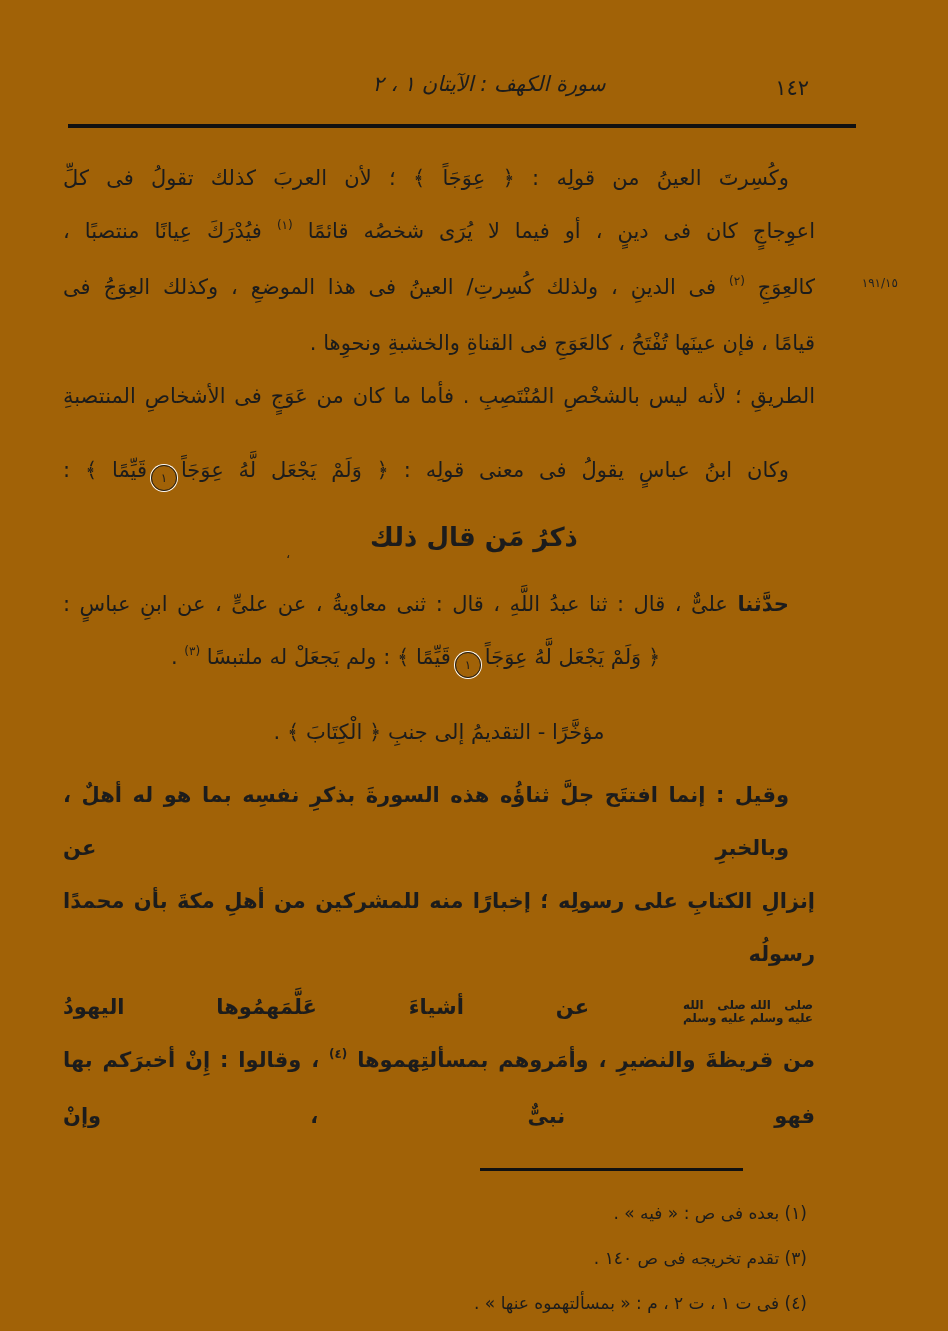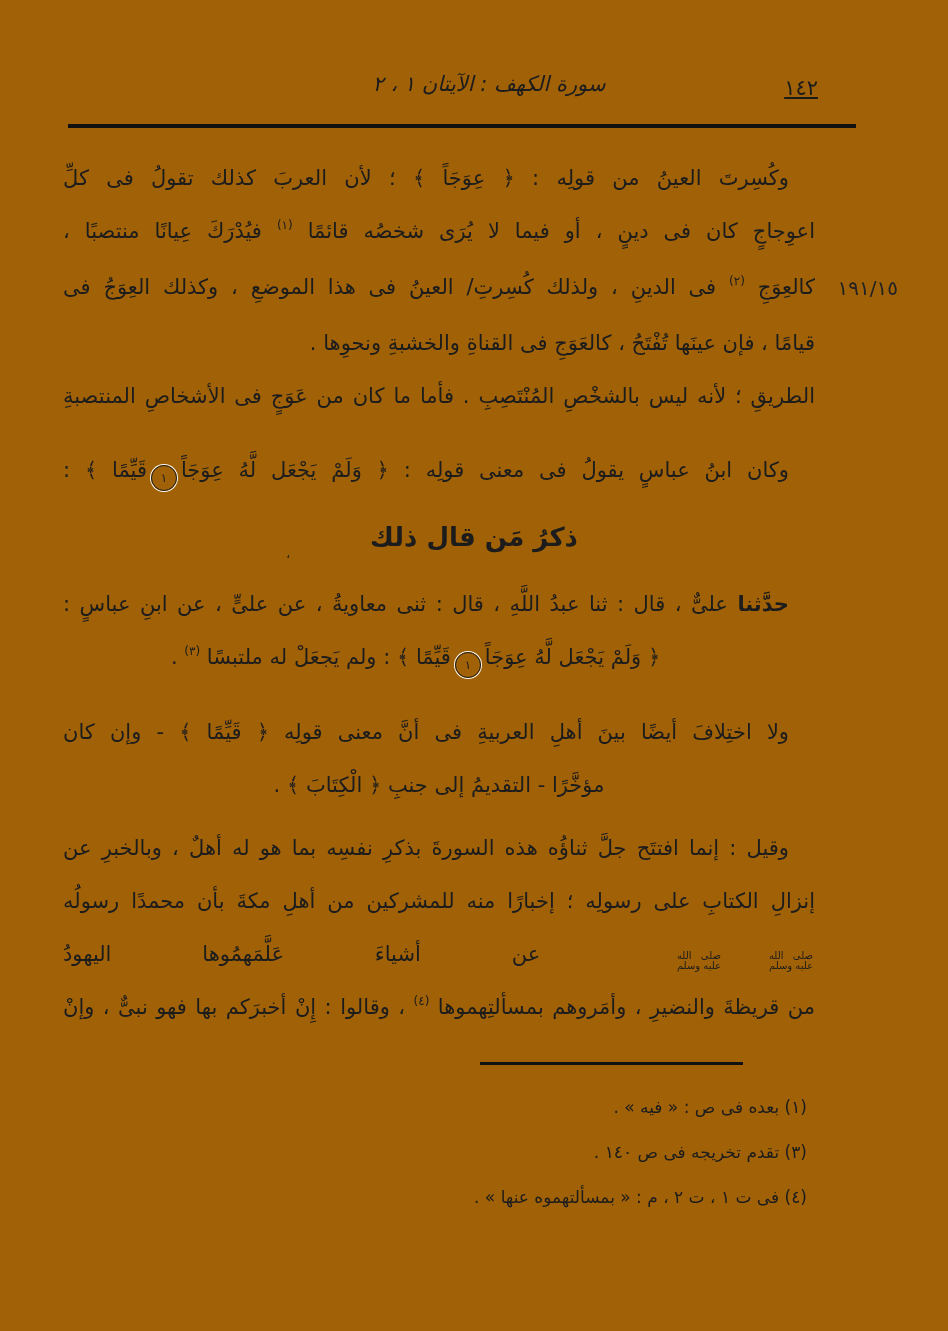--- a/index.html
+++ b/index.html
@@ -16,32 +16,31 @@
     direction:rtl;
   }
   
   .hdr-title{
     position:absolute;top:72px;left:0;right:0;
     text-align:center;padding-left:30px;
     font-size:21px;letter-spacing:0;
     font-style:italic;
   }
   .hdr-num{
-    position:absolute;top:76px;right:130px;
+    position:absolute;top:76px;right:139px;
     font-size:21px;
-    text-decoration:underline;
   }
   .hdr-rule{
     position:absolute;top:124px;left:68px;width:788px;height:4px;
     background:#111;
   }
   
   .margin-note{
     position:absolute;top:276px;right:50px;
-    font-size:20px;direction:ltr;
+    font-size:12px;direction:ltr;
     color:#222;
   }
   
   .body{
     position:absolute;top:152px;left:0;right:0;
     padding:0 133px 0 63px;
     direction:rtl;
     font-size:21px;
   }
   .line{
@@ -50,39 +49,39 @@
   }
   .line.justify{text-align:justify;text-align-last:justify;}
   .line.indent{padding-right:26px;}
   .line.center{text-align:center;text-align-last:center;}
   .line.center-shift-right{text-align:center;text-align-last:center;padding-left:0;padding-right:68px;}
   .line.left-block{text-align:left;text-align-last:left;padding-left:108px;}
   .para{margin:0;}
   .p2{margin-top:21px;}
   .p3{margin-top:14px;}
   .p4{margin-top:19px;}
-  .p5{margin-top:10px;}
+  .p5{margin-top:10px;font-weight:bold;}
   .bold{font-weight:bold;}
   .quran{font-weight:500;}
   .fnref{
     font-size:12px;position:relative;top:-9px;letter-spacing:-1px;
   }
   .aya{
     display:inline-flex;align-items:center;justify-content:center;
     width:24px;height:24px;border:1.6px solid #1c1c1c;border-radius:50%;
     box-shadow:0 0 0 1px #fcfbf8,0 0 0 1.8px #1c1c1c00;
     vertical-align:-5px;margin:0 4px;
   }
   .aya-num{font-size:12px;line-height:1;}
   .salawat{
     display:inline-block;vertical-align:-8px;
     text-align:center;line-height:1.05;
     margin:0 2px;
   }
-  .salawat span{display:block;font-size:10px;white-space:nowrap;margin-left:44px;}
+  .salawat span{display:block;font-size:12px;white-space:nowrap;}
   
   .heading{
     margin-top:14px;
     line-height:53px;
     text-align:center;padding-left:70px;
     font-size:26px;font-weight:bold;
     position:relative;
   }
   .heading .stray{
     position:absolute;left:223px;top:16px;
@@ -134,21 +133,20 @@
     <div class="heading"><span>ذكرُ مَن قال ذلك</span><span class="stray">،</span></div>
 
     <div class="para p3">
       <div class="line justify indent"><span class="bold">حدَّثنا</span><span> علىٌّ ، قال : ثنا عبدُ اللَّهِ ، قال : ثنى معاويةُ ، عن علىٍّ ، عن ابنِ عباسٍ :</span></div>
       <div class="line left-block"><span class="quran">﴿ وَلَمْ يَجْعَل لَّهُ عِوَجَاً</span><span class="aya">
             <span class="aya-num">١</span>
           </span><span class="quran">قَيِّمًا ﴾</span><span> : ولم يَجعَلْ له ملتبسًا </span><span class="fnref">(٣)</span><span> .</span></div>
     </div>
 
     <div class="para p4">
-      <div class="line justify indent"><span>ولا اختِلافَ أيضًا بينَ أهلِ العربيةِ فى أنَّ معنى قولِه </span><span class="quran">﴿ قَيِّمًا ﴾</span><span> - وإن كان</span></div>
       <div class="line center"><span>مؤخَّرًا - التقديمُ إلى جنبِ </span><span class="quran">﴿ الْكِتَابَ ﴾</span><span> .</span></div>
     </div>
 
     <div class="para p5">
       <div class="line justify indent"><span>وقيل : إنما افتتَح جلَّ ثناؤُه هذه السورةَ بذكرِ نفسِه بما هو له أهلٌ ، وبالخبرِ عن</span></div>
       <div class="line justify"><span>إنزالِ الكتابِ على رسولِه ؛ إخبارًا منه للمشركين من أهلِ مكةَ بأن محمدًا رسولُه</span></div>
       <div class="line justify"><span class="salawat"><span>صلى الله</span><span>عليه وسلم</span></span><span class="salawat"><span>صلى الله</span><span>عليه وسلم</span></span><span> عن أشياءَ عَلَّمَهمُوها اليهودُ</span></div>
       <div class="line justify"><span>من قريظةَ والنضيرِ ، وأمَروهم بمسألتِهموها </span><span class="fnref">(٤)</span><span> ، وقالوا : إِنْ أخبرَكم بها فهو نبىٌّ ، وإنْ</span></div>
     </div>
 

